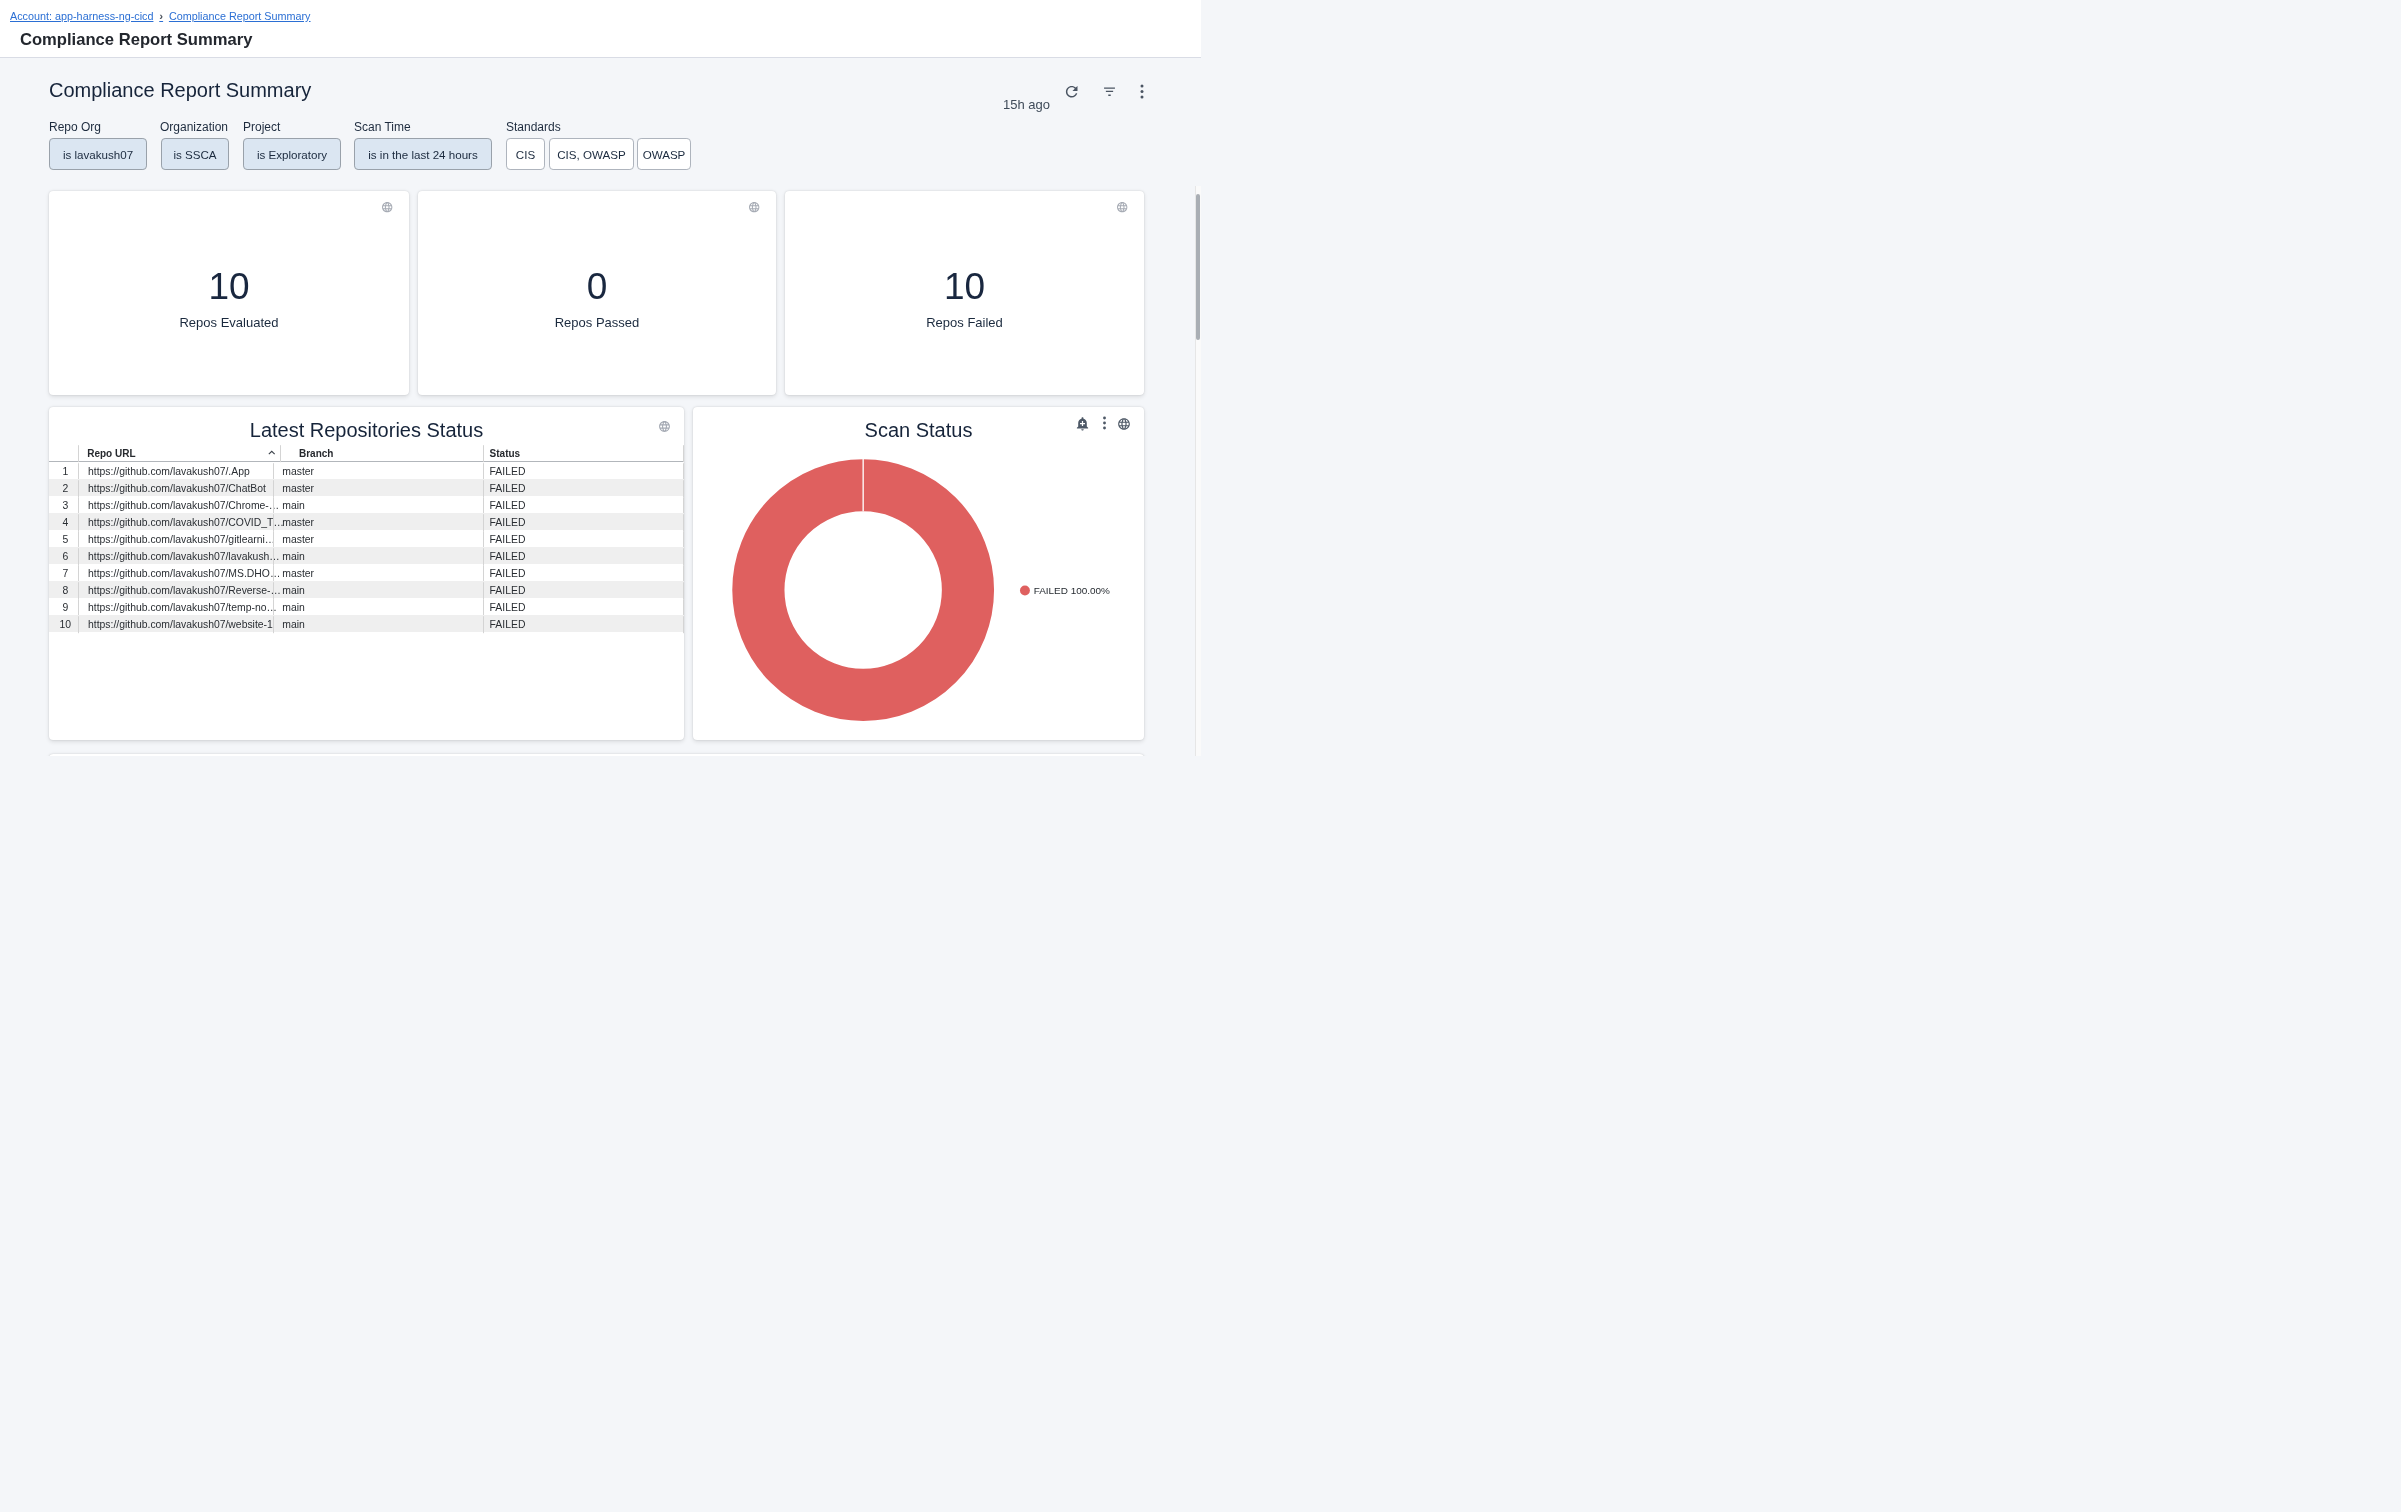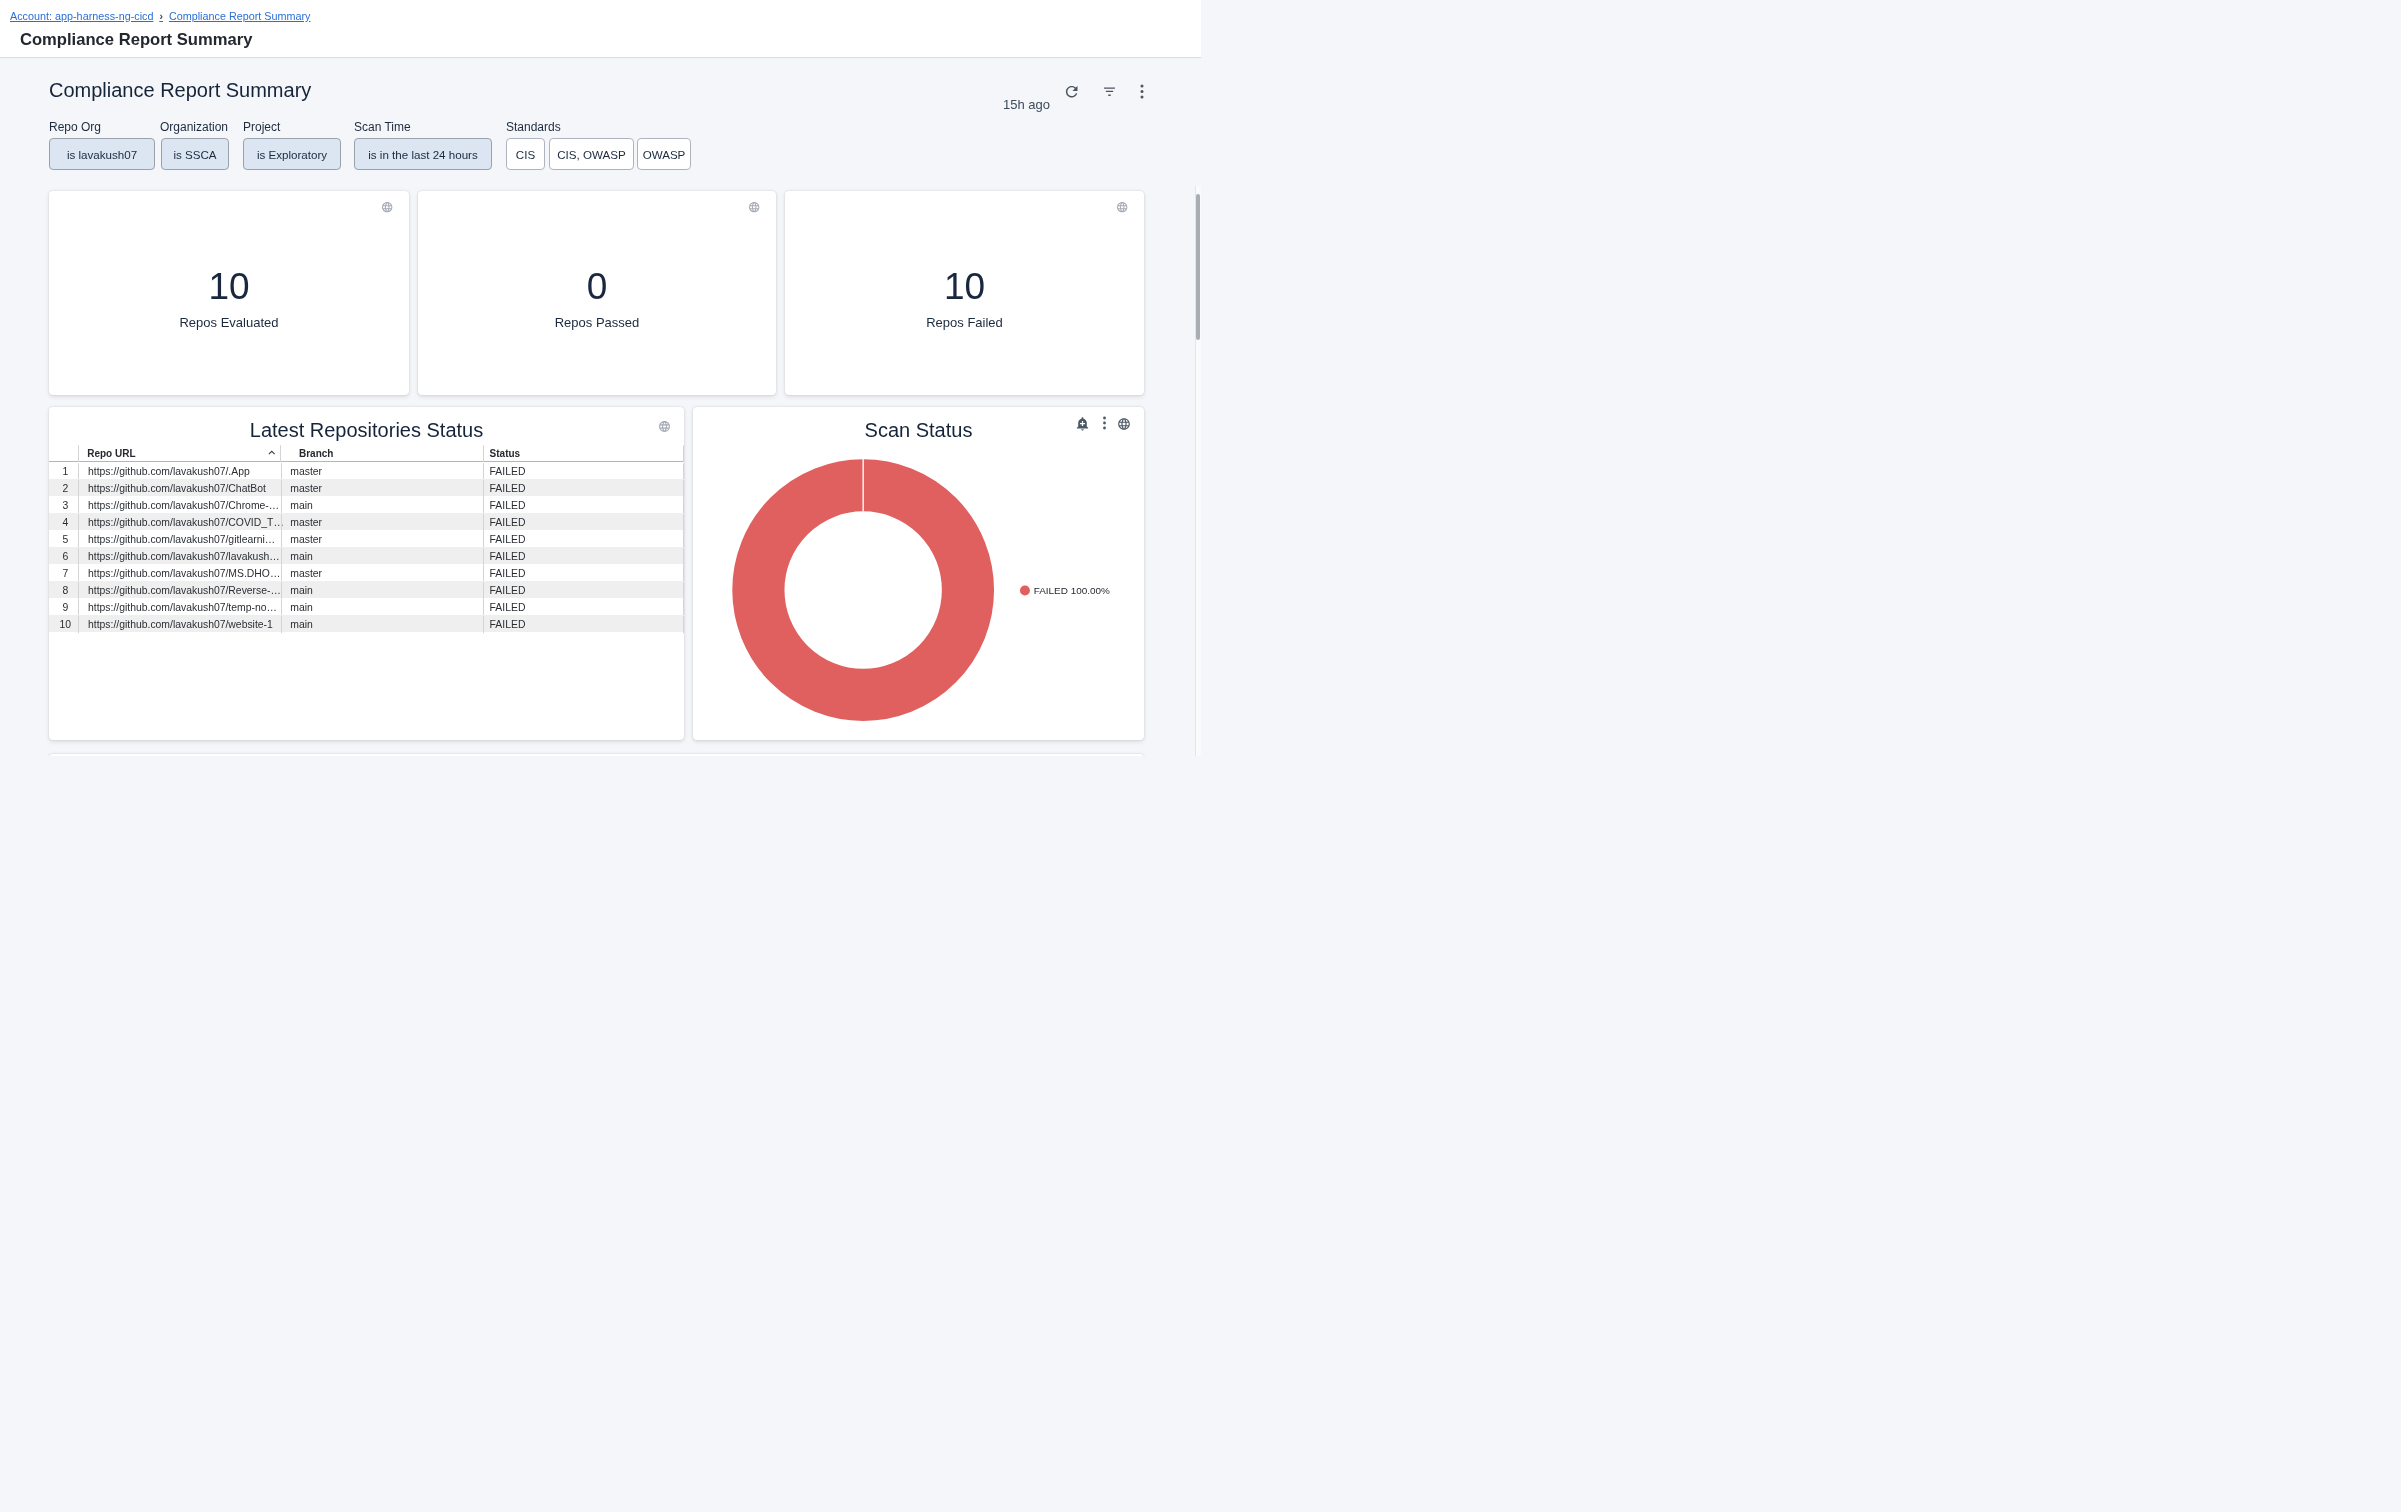--- a/index.html
+++ b/index.html
@@ -32,21 +32,21 @@
   
   #tbl { position:absolute; left:49px; top:444px; width:635px; }
   #tbl .hrow { height:17.7px; position:relative; }
   #tbl .row { height:17px; position:relative; font-size:10.4px; color:#2a2e33; }
   #tbl .row.even { background:#efefef; }
   .cell { position:absolute; top:0; height:100%; display:flex; align-items:center; transform:translateY(1.2px); }
   #tbl .hrow { border-bottom:0.8px solid #b2b6bb; }
   .ch { font-size:10px; font-weight:bold; color:#26292e; border-left:0.8px solid #d4d4d4; }
   .cn { left:0; width:29px; justify-content:center; padding-left:3.6px; }
   .c1 { left:29px; width:202px; padding-left:9px; border-left:0.8px solid #d4d4d4; }
-  .c2 { left:232px; width:204px; padding-left:8.3px; border-left:0.8px solid #d4d4d4; }
+  .c2 { left:224px; width:204px; padding-left:8.3px; border-left:0.8px solid #d4d4d4; }
   .c3 { left:434px; width:201px; padding-left:5.6px; border-left:0.8px solid #d4d4d4; border-right:0.8px solid #d4d4d4; }
   svg.icon { position:absolute; }
 
   
   #sbtrack { position:absolute; left:1195px; top:186px; width:5.8px; height:571px; background:#fafafa; border-left:0.8px solid #e6e6e6; }
   #sbthumb { position:absolute; left:1196px; top:194px; width:3.7px; height:146px; background:#a9aeb4; border-radius:2.5px; }
 </style>
 </head>
 <body>
 
@@ -57,21 +57,21 @@
 
 <div id="btitle">Compliance Report Summary</div>
 <div id="ago">15h ago</div>
 
 <div class="flabel" style="left:49px;">Repo Org</div>
 <div class="flabel" style="left:160px;">Organization</div>
 <div class="flabel" style="left:243px;">Project</div>
 <div class="flabel" style="left:354px;">Scan Time</div>
 <div class="flabel" style="left:506px;">Standards</div>
 
-<div class="chip blue" style="left:49px; width:106px;">is lavakush07</div>
+<div class="chip blue" style="left:49px; width:98px;">is lavakush07</div>
 <div class="chip blue" style="left:161px; width:68px;">is SSCA</div>
 <div class="chip blue" style="left:243px; width:98px;">is Exploratory</div>
 <div class="chip blue" style="left:354px; width:138px;">is in the last 24 hours</div>
 <div class="chip white" style="left:506px; width:39px;">CIS</div>
 <div class="chip white" style="left:549px; width:85px;">CIS, OWASP</div>
 <div class="chip white" style="left:637px; width:54px;">OWASP</div>
 
 <div class="card" id="card1" style="left:49px; top:191px; width:360px; height:204px;"></div>
 <div class="card" id="card2" style="left:418px; top:191px; width:358px; height:204px;"></div>
 <div class="card" id="card3" style="left:785px; top:191px; width:359px; height:204px;"></div>

